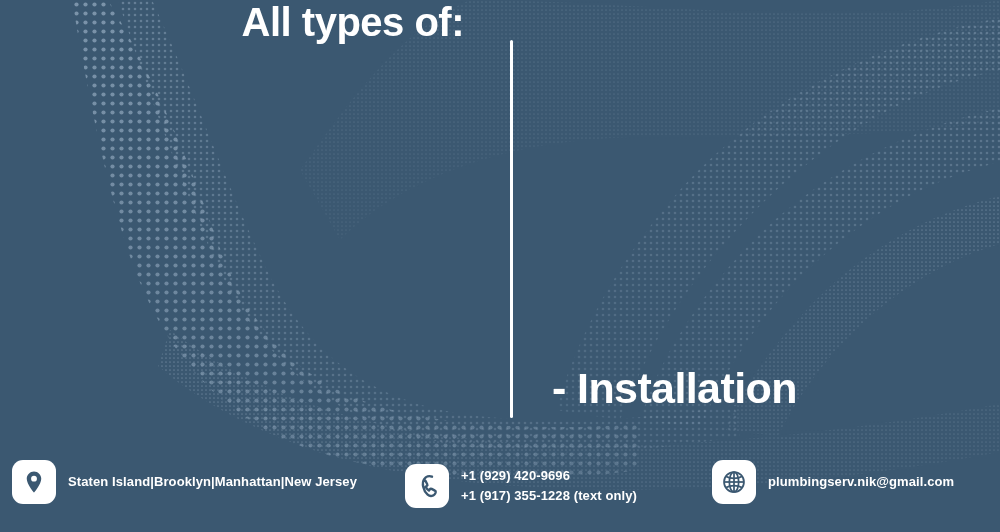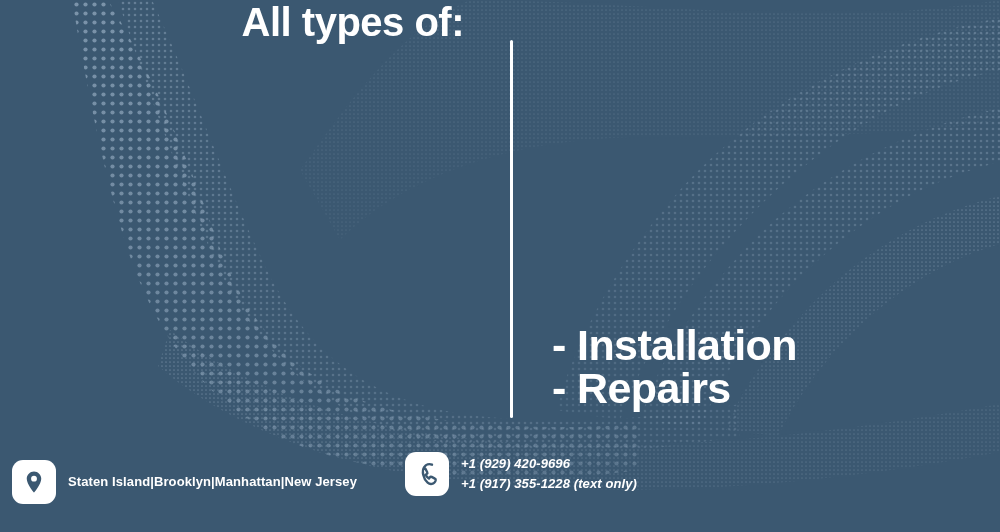--- a/index.html
+++ b/index.html
@@ -97,21 +97,21 @@
     width: 1000px;
     height: 80px;
   }
   .contact {
     position: absolute;
     display: flex;
     align-items: center;
     gap: 12px;
   }
   .contact-loc   { left: 12px;  top: 8px; }
-  .contact-phone { left: 405px; top: 0; font-style: italic; }
+  .contact-phone { left: 405px; top: 12px; }
   .contact-mail  { left: 712px; top: 8px; }
 
   .ic-box {
     width: 44px;
     height: 44px;
     flex: 0 0 44px;
     background: #ffffff;
     border-radius: 11px;
     display: flex;
     align-items: center;
@@ -246,21 +246,20 @@
   <div class="content">
 
     <div class="lead-wrap">
       <span class="lead-text">All types of:</span>
     </div>
 
     <div class="divider"></div>
 
     <div class="services">
       <div class="service-item">- Installation</div>
-      <div class="service-item">- Repairs</div>
     </div>
   </div>
 
   <div class="footer">
 
     <div class="contact contact-loc">
       <span class="ic-box">
         <svg width="26" height="26" viewBox="0 0 24 24">
           <path d="M12 2.2c-3.7 0-6.7 3-6.7 6.7 0 4.9 6.7 12.9 6.7 12.9s6.7-8 6.7-12.9c0-3.7-3-6.7-6.7-6.7z" fill="#3b5871"></path>
           <circle cx="12" cy="8.9" r="2.7" fill="#ffffff"></circle>
@@ -278,15 +277,32 @@
                    1.6-0.3 2.9-1.5 3.4-3.1 0.2-0.7-0.1-1.4-0.7-1.7l-3-1.6c-0.6-0.3-1.4-0.1-1.8 0.5l-0.7 1
                    c-1.3-0.9-2.4-2.1-3.1-3.5l1-0.6c0.6-0.4 0.8-1.2 0.5-1.8l-1.6-3.1c-0.3-0.6-1-0.9-1.7-0.7" fill="none" stroke="#3b5871" stroke-width="2.2" stroke-linecap="round" stroke-linejoin="round"></path>
         </svg>
       </span>
       <div class="contact-lines">
         <span class="contact-text">+1 (929) 420-9696</span>
         <span class="contact-text">+1 (917) 355-1228 (text only)</span>
       </div>
     </div>
 
+    <div class="contact contact-mail">
+      <span class="ic-box">
+        <svg width="26" height="26" viewBox="0 0 24 24">
+          <g fill="none" stroke="#3b5871" stroke-width="1.6">
+            <circle cx="12" cy="12" r="9.2"></circle>
+            <ellipse cx="12" cy="12" rx="4.3" ry="9.2"></ellipse>
+            <line x1="12" y1="2.8" x2="12" y2="21.2"></line>
+            <line x1="2.8" y1="12" x2="21.2" y2="12"></line>
+            <path d="M4.3 6.6c2.1 1.3 4.8 2.1 7.7 2.1s5.6-0.8 7.7-2.1"></path>
+            <path d="M4.3 17.4c2.1-1.3 4.8-2.1 7.7-2.1s5.6 0.8 7.7 2.1"></path>
+          </g>
+        </svg>
+      </span>
+      <div class="contact-lines">
+        <span class="contact-text">plumbingserv.nik@gmail.com</span>
+      </div>
+    </div>
 
   </div>
 </div>
 
 </body></html>

